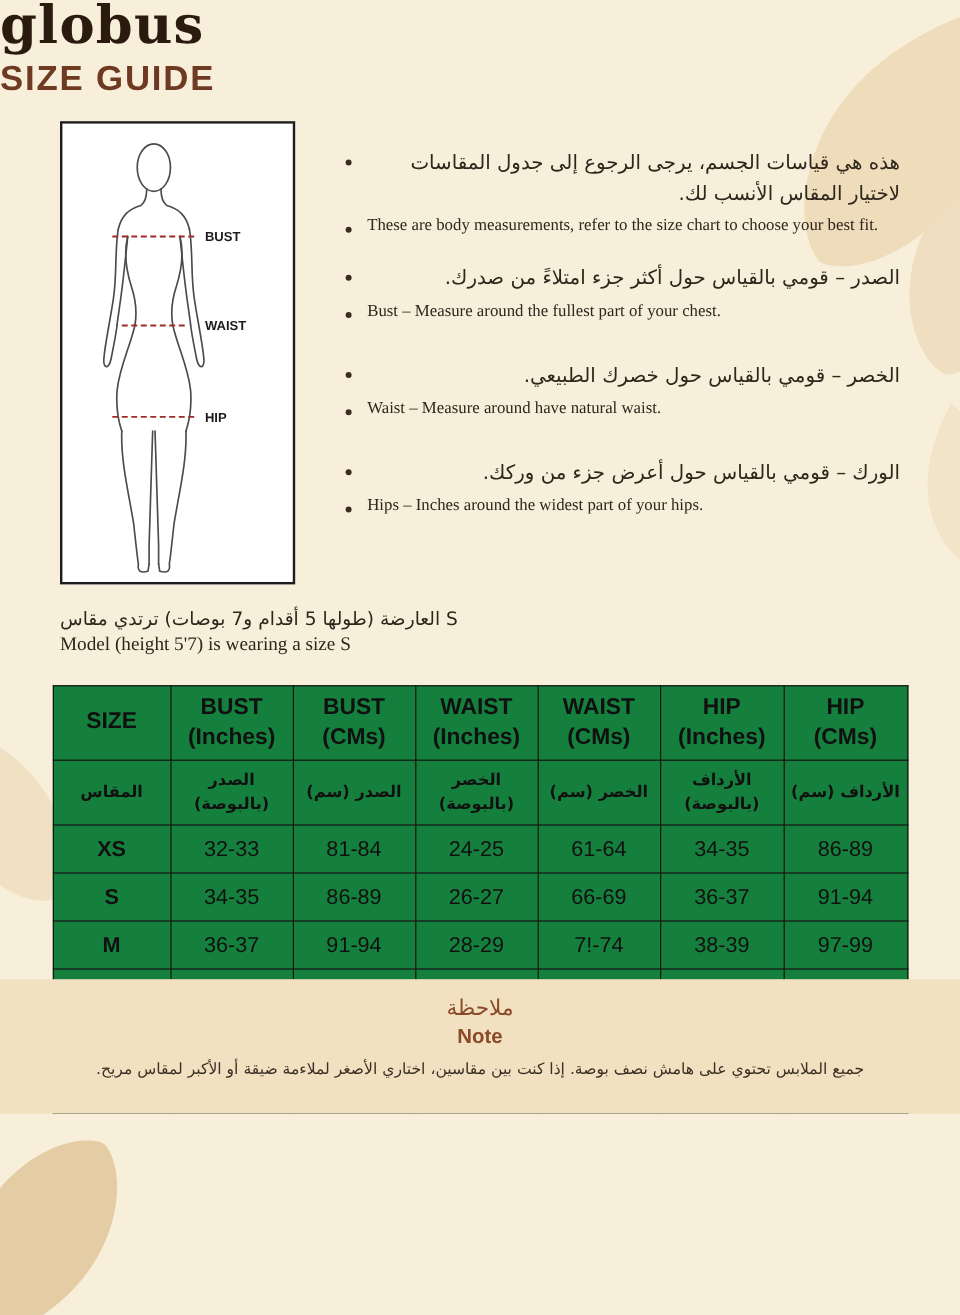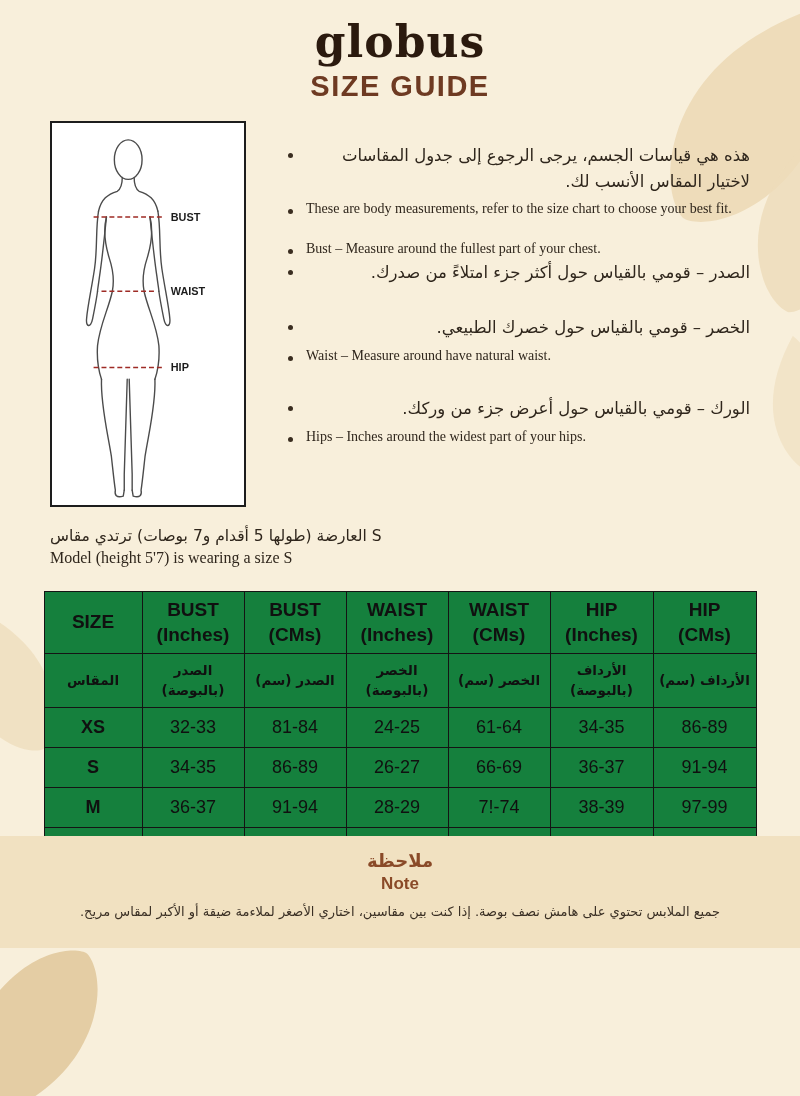--- a/index.html
+++ b/index.html
@@ -16,21 +16,21 @@
   .leaf { position:absolute; z-index:0; pointer-events:none; }
   .leaf path { fill: var(--leaf-tan, #eedcba); }
   .leaf-tr   { width:170px; height:280px; top:-30px;  right:-45px; transform:rotate(215deg); }
   .leaf-tr2  { width:120px; height:200px; top:120px;  right:-65px; transform:rotate(190deg); opacity:.8; }
   .leaf-rm   { width:90px;  height:150px; top:330px;  right:-50px; transform:rotate(170deg); opacity:.55; }
   .leaf-lm   { width:110px; height:180px; left:-55px; top:585px;  transform:rotate(150deg); opacity:.7; }
   .leaf-bl   { width:140px; height:220px; left:-45px; bottom:-55px; transform:rotate(35deg); z-index:2; }
   .leaf-bl path { fill: var(--leaf-dark-tan, #e4cda4); }
 
   
-  .header { text-align:center; padding-top:20px; }
+  .header { text-align:left; }
   .logo {
     font-family:"DejaVu Serif", serif; font-weight:bold; font-size:44px;
     letter-spacing:1px; color:#2b1a0e; line-height:1;
   }
   .page-title {
     margin-top:8px; font-size:29px; font-weight:bold; letter-spacing:1.5px;
     color: var(--accent-brown, #6e3a22); line-height:1;
   }
 
   
@@ -69,21 +69,21 @@
   .size-table .th-ar { height:54px; font-size:13.5px; font-weight:bold; line-height:1.45; font-family:"DejaVu Sans", sans-serif; }
   .size-table td { height:40px; font-size:18px; font-family:"Liberation Sans", sans-serif; }
   .size-table td.size-cell { font-weight:bold; }
 
   
   .footer {
     position:absolute; left:0; right:0; bottom:0; height:112px; z-index:1;
     background: var(--footer-bg, #f1e1c1);
   }
   .footer-content { position:relative; z-index:3; text-align:center; padding:12px 12px 0 12px; }
-  .footer .note-ar { font-family:"DejaVu Sans", sans-serif; font-weight:bold; font-size:18px; color: var(--note-brown, #8a4a28); line-height:1.4; }
+  .footer .note-ar { font-family:"DejaVu Sans", sans-serif; font-weight:normal; font-size:18px; color: var(--note-brown, #8a4a28); line-height:1.4; }
   .footer .note-en { font-family:"Liberation Sans", sans-serif; font-weight:bold; font-size:17px; color: var(--note-brown, #8a4a28); line-height:1.3; margin-bottom:7px; }
   .footer .body-ar { direction:rtl; font-family:"DejaVu Sans", sans-serif; font-size:13px; color:#3a2f24; line-height:1.5; margin-bottom:2px; }
   .footer .body-en { font-family:"Liberation Serif", serif; font-size:14.5px; color:#322a20; line-height:1.4; }
 </style>
 </head>
 <body>
 
 <svg class="leaf leaf-tr" viewBox="0 0 100 160" aria-hidden="true">
   <path d="M50,158 C18,118 6,78 18,40 C28,10 46,2 50,2 C54,2 72,10 82,40 C94,78 82,118 50,158 Z"></path>
 </svg>
@@ -143,27 +143,27 @@
           <span class="dot"></span>
           <span class="txt">هذه هي قياسات الجسم، يرجى الرجوع إلى جدول المقاسات لاختيار المقاس الأنسب لك.</span>
         </div>
         <div class="iline en">
           <span class="dot"></span>
           <span class="txt">These are body measurements, refer to the size chart to choose your best fit.</span>
         </div>
       </div>
 
       <div class="instr-group">
+        <div class="iline ar">
+          <span class="dot"></span>
+          <span class="txt">الصدر – قومي بالقياس حول أكثر جزء امتلاءً من صدرك.</span>
+        </div>
         <div class="iline en">
           <span class="dot"></span>
           <span class="txt">Bust – Measure around the fullest part of your chest.</span>
-        </div>
-        <div class="iline ar">
-          <span class="dot"></span>
-          <span class="txt">الصدر – قومي بالقياس حول أكثر جزء امتلاءً من صدرك.</span>
         </div>
       </div>
 
       <div class="instr-group">
         <div class="iline ar">
           <span class="dot"></span>
           <span class="txt">الخصر – قومي بالقياس حول خصرك الطبيعي.</span>
         </div>
         <div class="iline en">
           <span class="dot"></span>

